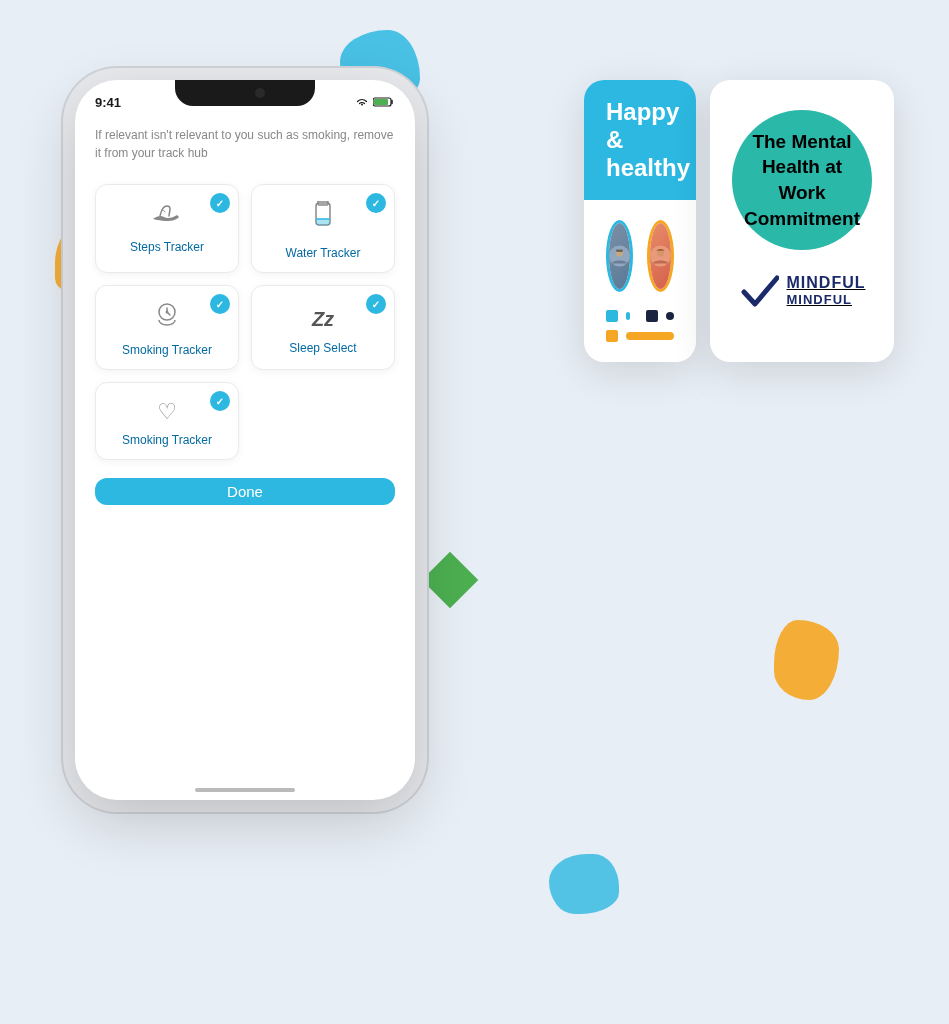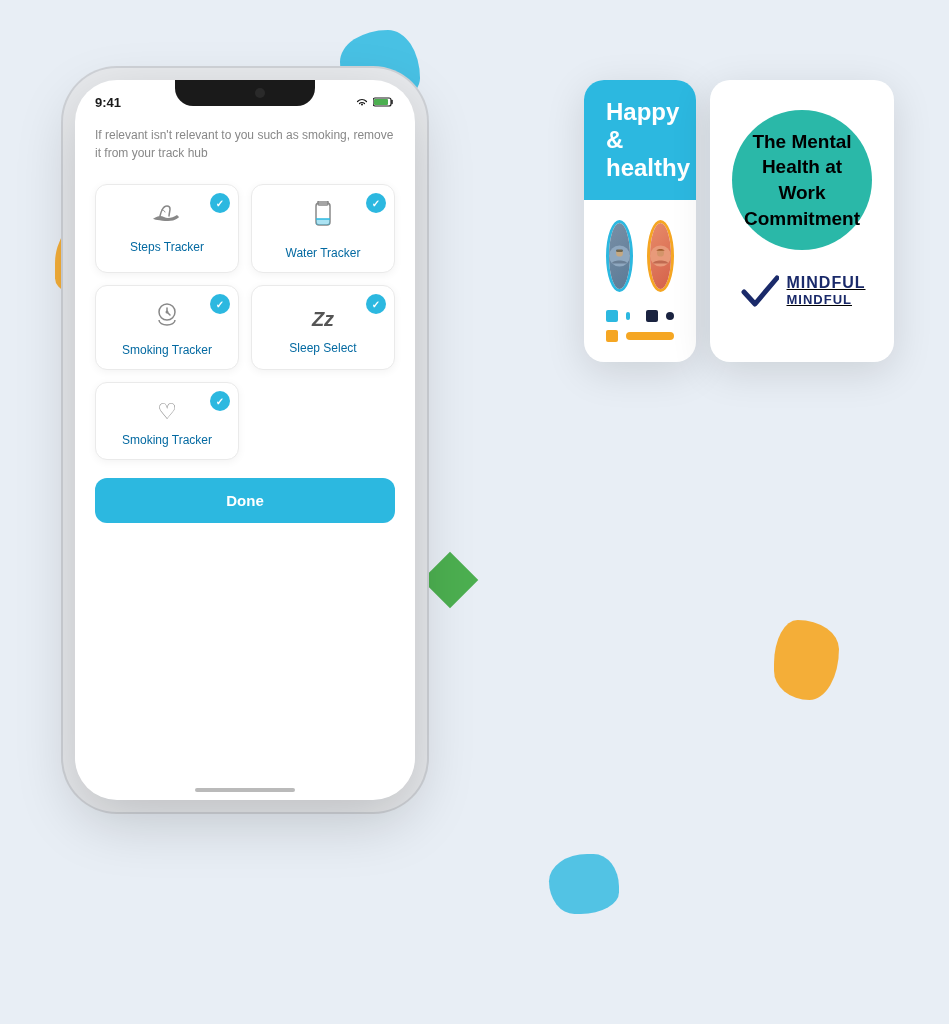--- a/index.html
+++ b/index.html
@@ -191,27 +191,27 @@
       border: 1.5px solid #eaeaea;
       border-radius: 12px;
       padding: 16px 12px 12px;
       position: relative;
       box-shadow: 0 2px 8px rgba(0,0,0,0.05);
       width: calc(50% - 6px);
     }
 
     .done-btn {
       width: 100%;
-      padding: 14px;
+      padding: 5px;
       background: #2cb8e0;
       color: white;
       border: none;
       border-radius: 12px;
       font-size: 15px;
-      font-weight: 700;
+      font-weight: 400;
       cursor: pointer;
       margin-top: 18px;
     }
 
     .phone-home-indicator {
       position: absolute;
       bottom: 8px; left: 50%;
       transform: translateX(-50%);
       width: 100px; height: 4px;
       background: #1a1a1a;

